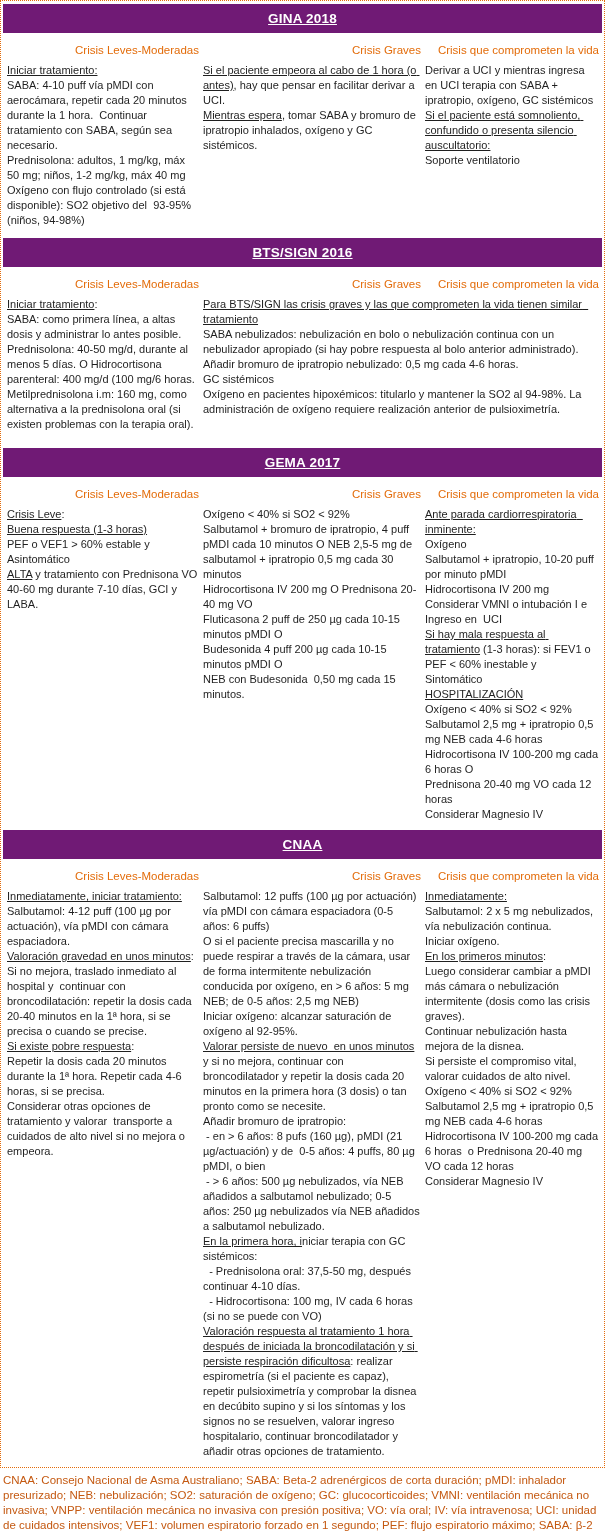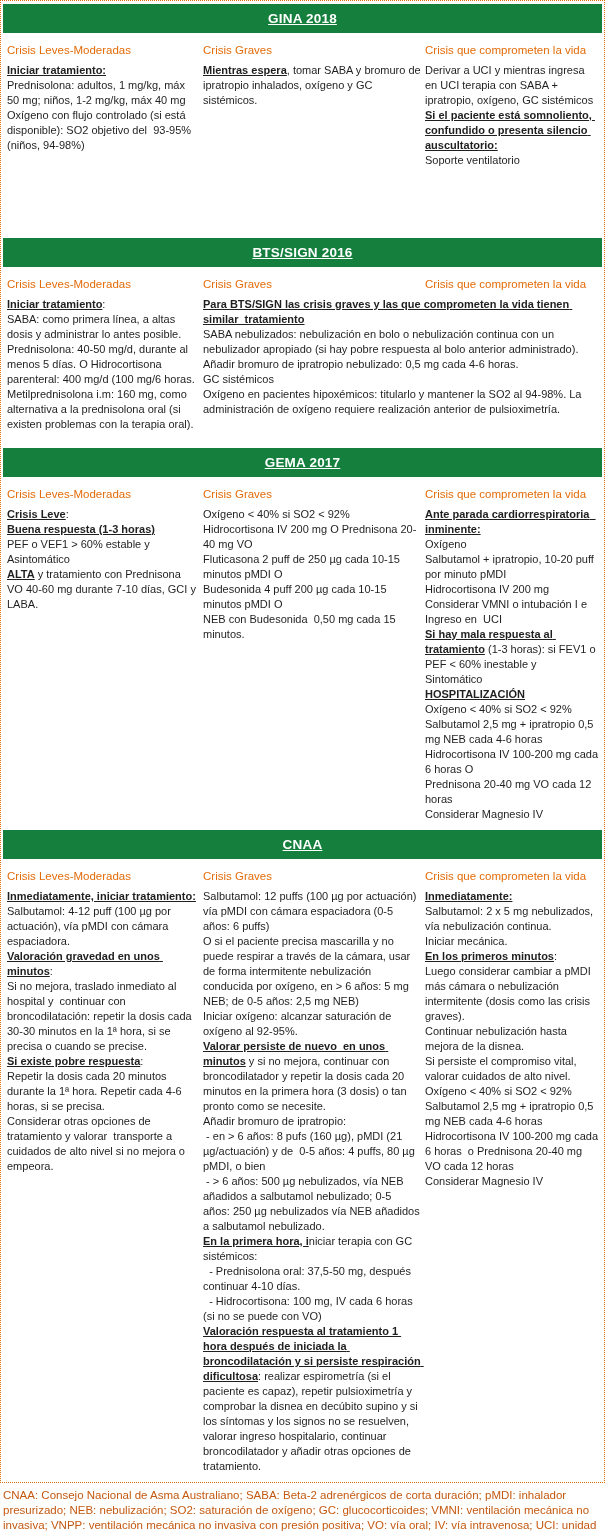--- a/index.html
+++ b/index.html
@@ -9,44 +9,44 @@
     -webkit-font-smoothing:antialiased;
   }
   .page { box-sizing:border-box; width:605px; min-height:1534px; background:#fff; }
   .table-wrap {
     box-sizing:border-box;
     border:1px dotted #E36C0A;
     padding:3px 2px 0 2px;
   }
   .guide-section { box-sizing:border-box; }
   .title-bar {
-    background:#15803d;
+    background:#701a75;
     height:29px;
     display:flex; align-items:center; justify-content:center;
   }
   .title-text {
     color:#ffffff; font-weight:bold; font-size:13.5px;
     text-decoration:underline; letter-spacing:0.2px;
   }
   .grid3 {
     display:grid;
     grid-template-columns:192px 218px 1fr;
     column-gap:4px;
     padding-left:4px; padding-right:3px;
   }
   .col-headers { padding-top:11px; padding-bottom:7px; }
-  .col-header { color:#E36C0A; font-size:11.5px; text-align:left; }
+  .col-header { color:#E36C0A; font-size:11.5px; text-align:right; }
   .section-body { align-items:start; padding-bottom:8px; }
   .col { min-width:0; }
   .col.merged { grid-column:2 / 4; }
   .para {
     margin:0; font-size:11px; line-height:15px; color:#1f1f1f;
     white-space:pre-wrap; word-wrap:break-word;
   }
-  .para .u { text-decoration:underline;font-weight:bold; }
+  .para .u { text-decoration:underline; }
   
   .section-gina-2018     { min-height:234px; }
   .section-bts-sign-2016 { min-height:210px; }
   .section-gema-2017     { min-height:372px; }
   .section-cnaa          { min-height:585px; }
   .footnote {
     box-sizing:border-box;
     color:#C45911; font-size:11.5px; line-height:15px;
     padding:5px 6px 6px 3px;
     border-bottom:1px dotted #E36C0A;
@@ -63,24 +63,26 @@
             <span class="title-text">GINA 2018</span>
           </div>
           <div class="grid3 col-headers">
             <div class="col-header">Crisis Leves-Moderadas</div>
             <div class="col-header">Crisis Graves</div>
             <div class="col-header">Crisis que comprometen la vida</div>
           </div>
           <div class="grid3 section-body">
             <div class="col">
               <div class="para"><span class="u">Iniciar tratamiento:</span></div>
+              <div class="para"><span>SABA: 4-10 puff vía pMDI con aerocámara, repetir cada 20 minutos durante la 1 hora.  Continuar tratamiento con SABA, según sea necesario.</span></div>
               <div class="para"><span>Prednisolona: adultos, 1 mg/kg, máx 50 mg; niños, 1-2 mg/kg, máx 40 mg</span></div>
               <div class="para"><span>Oxígeno con flujo controlado (si está disponible): SO2 objetivo del  93-95% (niños, 94-98%)</span></div>
             </div>
             <div class="col">
+              <div class="para"><span class="u">Si el paciente empeora al cabo de 1 hora (o antes)</span><span>, hay que pensar en facilitar derivar a UCI.</span></div>
               <div class="para"><span class="u">Mientras espera</span><span>, tomar SABA y bromuro de ipratropio inhalados, oxígeno y GC sistémicos.</span></div>
             </div>
             <div class="col">
               <div class="para"><span>Derivar a UCI y mientras ingresa en UCI terapia con SABA + ipratropio, oxígeno, GC sistémicos</span></div>
               <div class="para"><span class="u">Si el paciente está somnoliento, confundido o presenta silencio auscultatorio:</span></div>
               <div class="para"><span>Soporte ventilatorio</span></div>
             </div>
           </div>
         </section>
         <section class="guide-section section-bts-sign-2016">
@@ -118,20 +120,21 @@
           </div>
           <div class="grid3 section-body">
             <div class="col">
               <div class="para"><span class="u">Crisis Leve</span><span>:</span></div>
               <div class="para"><span class="u">Buena respuesta (1-3 horas)</span></div>
               <div class="para"><span>PEF o VEF1 &gt; 60% estable y Asintomático</span></div>
               <div class="para"><span class="u">ALTA</span><span> y tratamiento con Prednisona VO 40-60 mg durante 7-10 días, GCI y LABA.</span></div>
             </div>
             <div class="col">
               <div class="para"><span>Oxígeno &lt; 40% si SO2 &lt; 92%</span></div>
+              <div class="para"><span>Salbutamol + bromuro de ipratropio, 4 puff pMDI cada 10 minutos O NEB 2,5-5 mg de salbutamol + ipratropio 0,5 mg cada 30 minutos</span></div>
               <div class="para"><span>Hidrocortisona IV 200 mg O Prednisona 20-40 mg VO</span></div>
               <div class="para"><span>Fluticasona 2 puff de 250 µg cada 10-15 minutos pMDI O</span></div>
               <div class="para"><span>Budesonida 4 puff 200 µg cada 10-15 minutos pMDI O</span></div>
               <div class="para"><span>NEB con Budesonida  0,50 mg cada 15 minutos.</span></div>
             </div>
             <div class="col">
               <div class="para"><span class="u">Ante parada cardiorrespiratoria  inminente:</span></div>
               <div class="para"><span>Oxígeno</span></div>
               <div class="para"><span>Salbutamol + ipratropio, 10-20 puff por minuto pMDI</span></div>
               <div class="para"><span>Hidrocortisona IV 200 mg</span></div>
@@ -153,42 +156,42 @@
           <div class="grid3 col-headers">
             <div class="col-header">Crisis Leves-Moderadas</div>
             <div class="col-header">Crisis Graves</div>
             <div class="col-header">Crisis que comprometen la vida</div>
           </div>
           <div class="grid3 section-body">
             <div class="col">
               <div class="para"><span class="u">Inmediatamente, iniciar tratamiento:</span></div>
               <div class="para"><span>Salbutamol: 4-12 puff (100 µg por actuación), vía pMDI con cámara espaciadora.</span></div>
               <div class="para"><span class="u">Valoración gravedad en unos minutos</span><span>:</span></div>
-              <div class="para"><span>Si no mejora, traslado inmediato al hospital y  continuar con broncodilatación: repetir la dosis cada 30-30 minutos en la 1ª hora, si se precisa o cuando se precise.</span></div>
+              <div class="para"><span>Si no mejora, traslado inmediato al hospital y  continuar con broncodilatación: repetir la dosis cada 20-40 minutos en la 1ª hora, si se precisa o cuando se precise.</span></div>
               <div class="para"><span class="u">Si existe pobre respuesta</span><span>:</span></div>
               <div class="para"><span>Repetir la dosis cada 20 minutos durante la 1ª hora. Repetir cada 4-6 horas, si se precisa.</span></div>
               <div class="para"><span>Considerar otras opciones de tratamiento y valorar  transporte a cuidados de alto nivel si no mejora o empeora.</span></div>
             </div>
             <div class="col">
               <div class="para"><span>Salbutamol: 12 puffs (100 µg por actuación) vía pMDI con cámara espaciadora (0-5 años: 6 puffs)</span></div>
               <div class="para"><span>O si el paciente precisa mascarilla y no puede respirar a través de la cámara, usar de forma intermitente nebulización conducida por oxígeno, en &gt; 6 años: 5 mg NEB; de 0-5 años: 2,5 mg NEB)</span></div>
               <div class="para"><span>Iniciar oxígeno: alcanzar saturación de oxígeno al 92-95%.</span></div>
               <div class="para"><span class="u">Valorar persiste de nuevo  en unos minutos</span><span> y si no mejora, continuar con broncodilatador y repetir la dosis cada 20 minutos en la primera hora (3 dosis) o tan pronto como se necesite.</span></div>
               <div class="para"><span>Añadir bromuro de ipratropio:</span></div>
               <div class="para"><span> - en &gt; 6 años: 8 pufs (160 µg), pMDI (21 µg/actuación) y de  0-5 años: 4 puffs, 80 µg pMDI, o bien</span></div>
               <div class="para"><span> - &gt; 6 años: 500 µg nebulizados, vía NEB añadidos a salbutamol nebulizado; 0-5 años: 250 µg nebulizados vía NEB añadidos a salbutamol nebulizado.</span></div>
               <div class="para"><span class="u">En la primera hora, i</span><span>niciar terapia con GC sistémicos:</span></div>
               <div class="para"><span>  - Prednisolona oral: 37,5-50 mg, después continuar 4-10 días.</span></div>
               <div class="para"><span>  - Hidrocortisona: 100 mg, IV cada 6 horas (si no se puede con VO)</span></div>
               <div class="para"><span class="u">Valoración respuesta al tratamiento 1 hora después de iniciada la broncodilatación y si persiste respiración dificultosa</span><span>: realizar espirometría (si el paciente es capaz), repetir pulsioximetría y comprobar la disnea en decúbito supino y si los síntomas y los signos no se resuelven, valorar ingreso hospitalario, continuar broncodilatador y añadir otras opciones de tratamiento.</span></div>
             </div>
             <div class="col">
               <div class="para"><span class="u">Inmediatamente:</span></div>
               <div class="para"><span>Salbutamol: 2 x 5 mg nebulizados, vía nebulización continua.</span></div>
-              <div class="para"><span>Iniciar mecánica.</span></div>
+              <div class="para"><span>Iniciar oxígeno.</span></div>
               <div class="para"><span class="u">En los primeros minutos</span><span>:</span></div>
               <div class="para"><span>Luego considerar cambiar a pMDI más cámara o nebulización intermitente (dosis como las crisis graves).</span></div>
               <div class="para"><span>Continuar nebulización hasta mejora de la disnea.</span></div>
               <div class="para"><span>Si persiste el compromiso vital, valorar cuidados de alto nivel.</span></div>
               <div class="para"><span>Oxígeno &lt; 40% si SO2 &lt; 92%</span></div>
               <div class="para"><span>Salbutamol 2,5 mg + ipratropio 0,5 mg NEB cada 4-6 horas</span></div>
               <div class="para"><span>Hidrocortisona IV 100-200 mg cada 6 horas  o Prednisona 20-40 mg VO cada 12 horas</span></div>
               <div class="para"><span>Considerar Magnesio IV</span></div>
             </div>
           </div>

